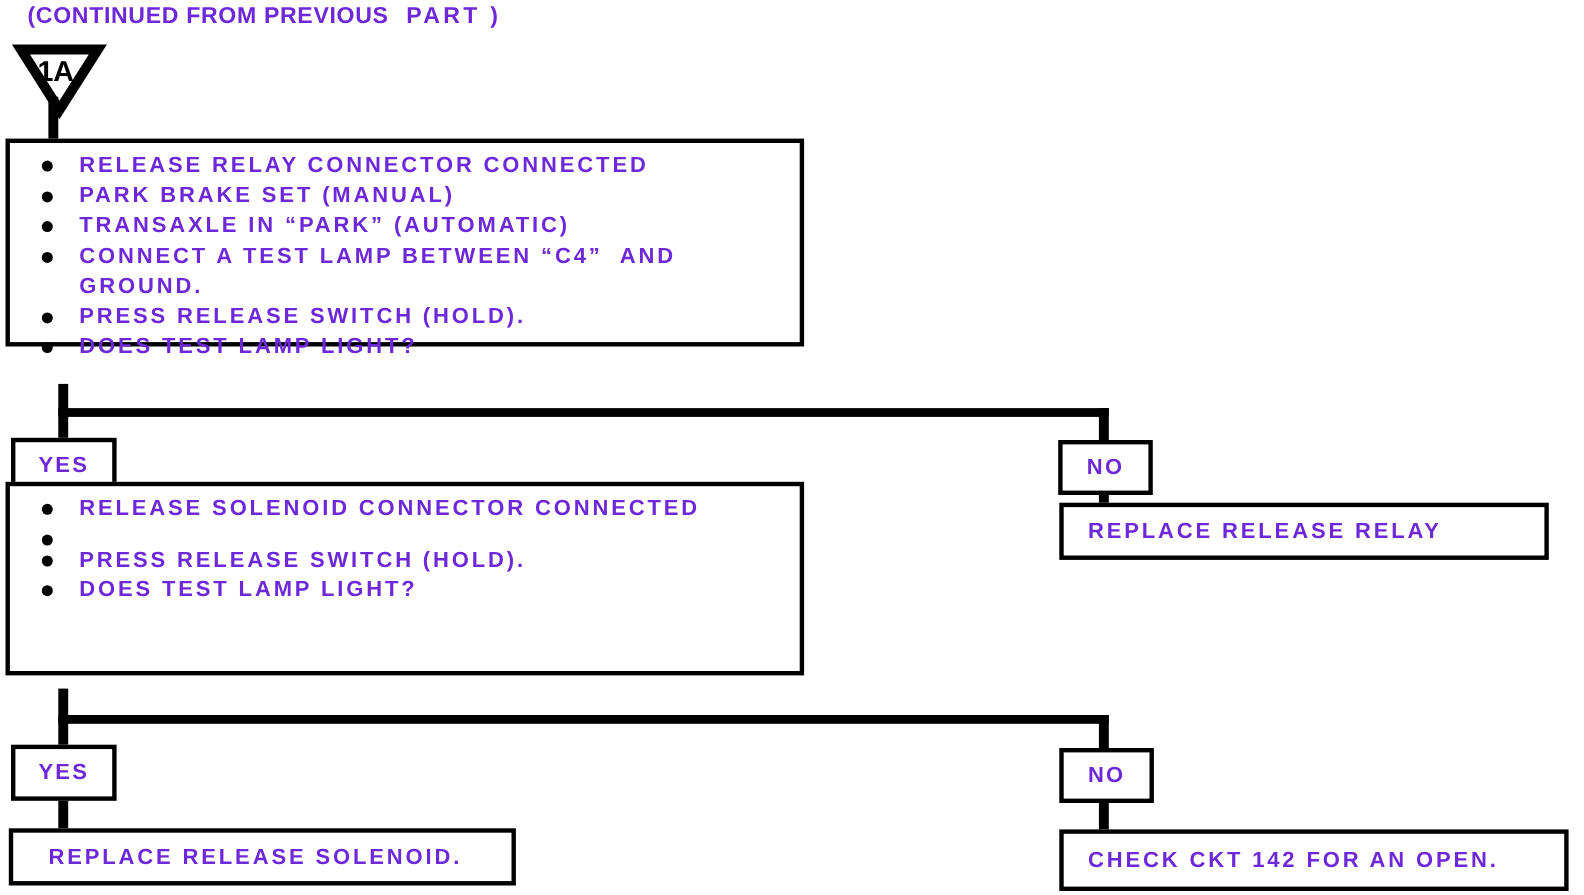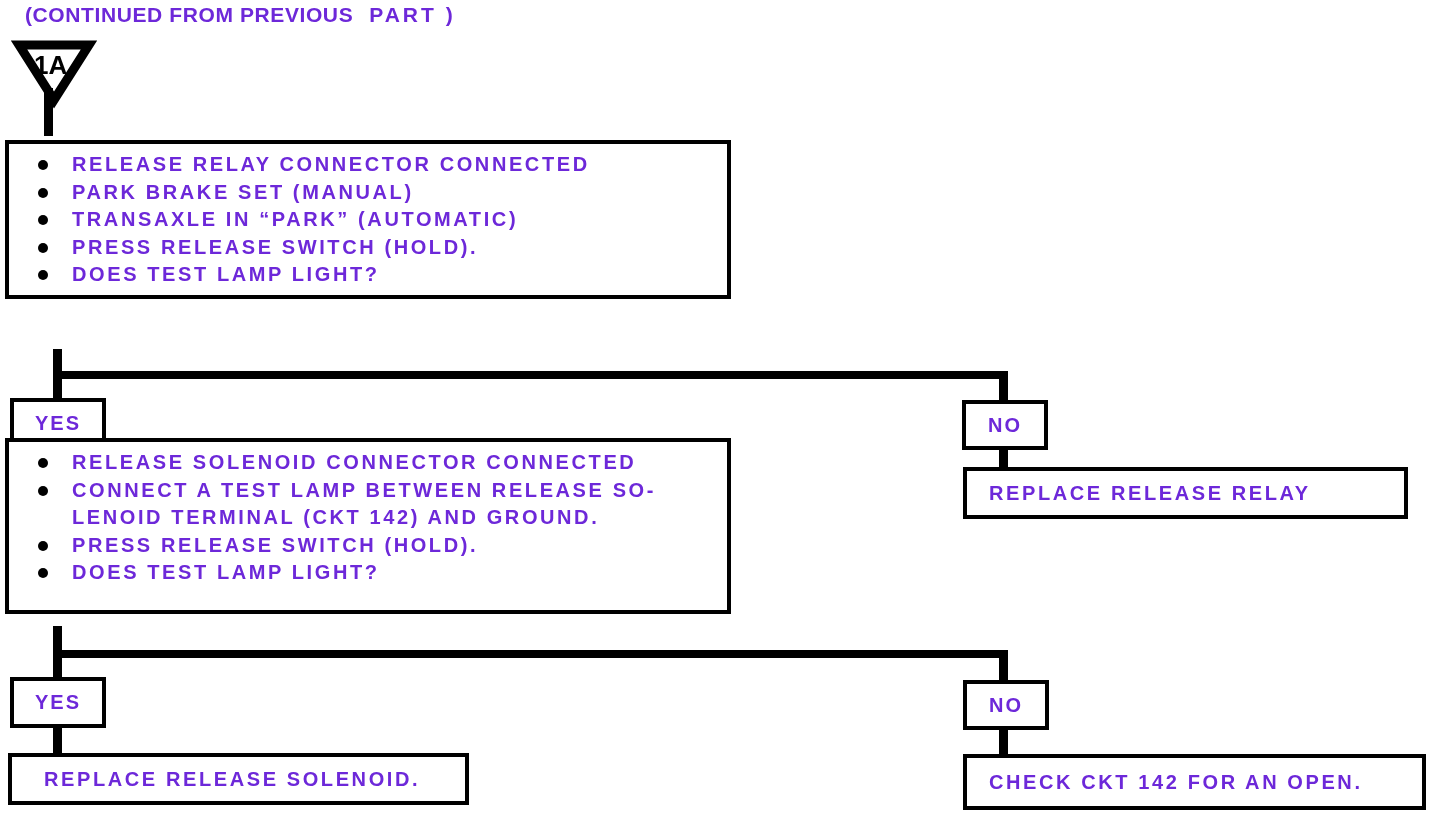--- a/index.html
+++ b/index.html
@@ -22,32 +22,32 @@
   .l-y1{left:53px;top:446px;width:9px;height:24px;}
   .l-n1{left:999px;top:448px;width:9px;height:21px;}
   .l-v2{left:53px;top:626px;width:9px;height:53px;}
   .l-h2{left:53px;top:650px;width:955px;height:8px;}
   .l-r2{left:999px;top:650px;width:9px;height:32px;}
   .l-y2{left:53px;top:726px;width:9px;height:29px;}
   .l-n2{left:999px;top:728px;width:9px;height:28px;}
   
   .box{position:absolute;border:4px solid #000;background:#ffffff;box-sizing:border-box;}
   .step{padding:7px 10px 0 29px;font-size:20px;letter-spacing:2.6px;line-height:27.5px;}
-  .step1{left:5px;top:140px;width:726px;height:159px;}
+  .step1{left:5px;top:126px;width:726px;height:189px;}
   .step2{left:5px;top:438px;width:726px;height:176px;}
   .brow{display:flex;align-items:flex-start;}
   .bdot{flex:0 0 10px;width:10px;height:10px;border-radius:50%;background:#000;margin:9px 24px 0 0;}
   .btext{white-space:pre-line;}
   .tag{display:flex;align-items:center;justify-content:center;font-size:20px;letter-spacing:2px;}
   .yes1{left:10px;top:398px;width:96px;height:50px;}
   .no1{left:962px;top:400px;width:86px;height:50px;}
   .yes2{left:10px;top:677px;width:96px;height:51px;}
   .no2{left:963px;top:680px;width:86px;height:50px;}
   .action{display:flex;align-items:center;padding-left:22px;font-size:20px;letter-spacing:2.6px;}
-  .act-relay{left:963px;top:467px;width:445px;height:52px;}
+  .act-relay{left:963px;top:457px;width:445px;height:52px;}
   .act-sol{left:8px;top:753px;width:461px;height:52px;padding-left:32px;}
   .act-ckt{left:963px;top:754px;width:463px;height:56px;}
 </style>
 </head>
 <body>
 
 <div class="canvas">
 
   <div class="hdr">
     <span>(CONTINUED FROM PREVIOUS</span><span class="sfx">PART )</span>
@@ -78,20 +78,25 @@
     <div class="brow">
         <span class="bdot"></span>
         <span class="btext">PARK BRAKE SET (MANUAL)</span>
       </div>
     <div class="brow">
         <span class="bdot"></span>
         <span class="btext">TRANSAXLE IN “PARK” (AUTOMATIC)</span>
       </div>
     <div class="brow">
         <span class="bdot"></span>
+        <span class="btext">CONNECT A TEST LAMP BETWEEN “C4”&nbsp; AND
+GROUND.</span>
+      </div>
+    <div class="brow">
+        <span class="bdot"></span>
         <span class="btext">PRESS RELEASE SWITCH (HOLD).</span>
       </div>
     <div class="brow">
         <span class="bdot"></span>
         <span class="btext">DOES TEST LAMP LIGHT?</span>
       </div>
   </div>
 
   <div class="box tag yes1">
       <span>YES</span>
@@ -104,22 +109,20 @@
       <span>REPLACE RELEASE RELAY</span>
     </div>
 
   <div class="box step step2">
     <div class="brow">
         <span class="bdot"></span>
         <span class="btext">RELEASE SOLENOID CONNECTOR CONNECTED</span>
       </div>
     <div class="brow">
         <span class="bdot"></span>
-        <span class="btext">CONNECT A TEST LAMP BETWEEN RELEASE SO-
-LENOID TERMINAL (CKT 142) AND GROUND.</span>
       </div>
     <div class="brow">
         <span class="bdot"></span>
         <span class="btext">PRESS RELEASE SWITCH (HOLD).</span>
       </div>
     <div class="brow">
         <span class="bdot"></span>
         <span class="btext">DOES TEST LAMP LIGHT?</span>
       </div>
   </div>

